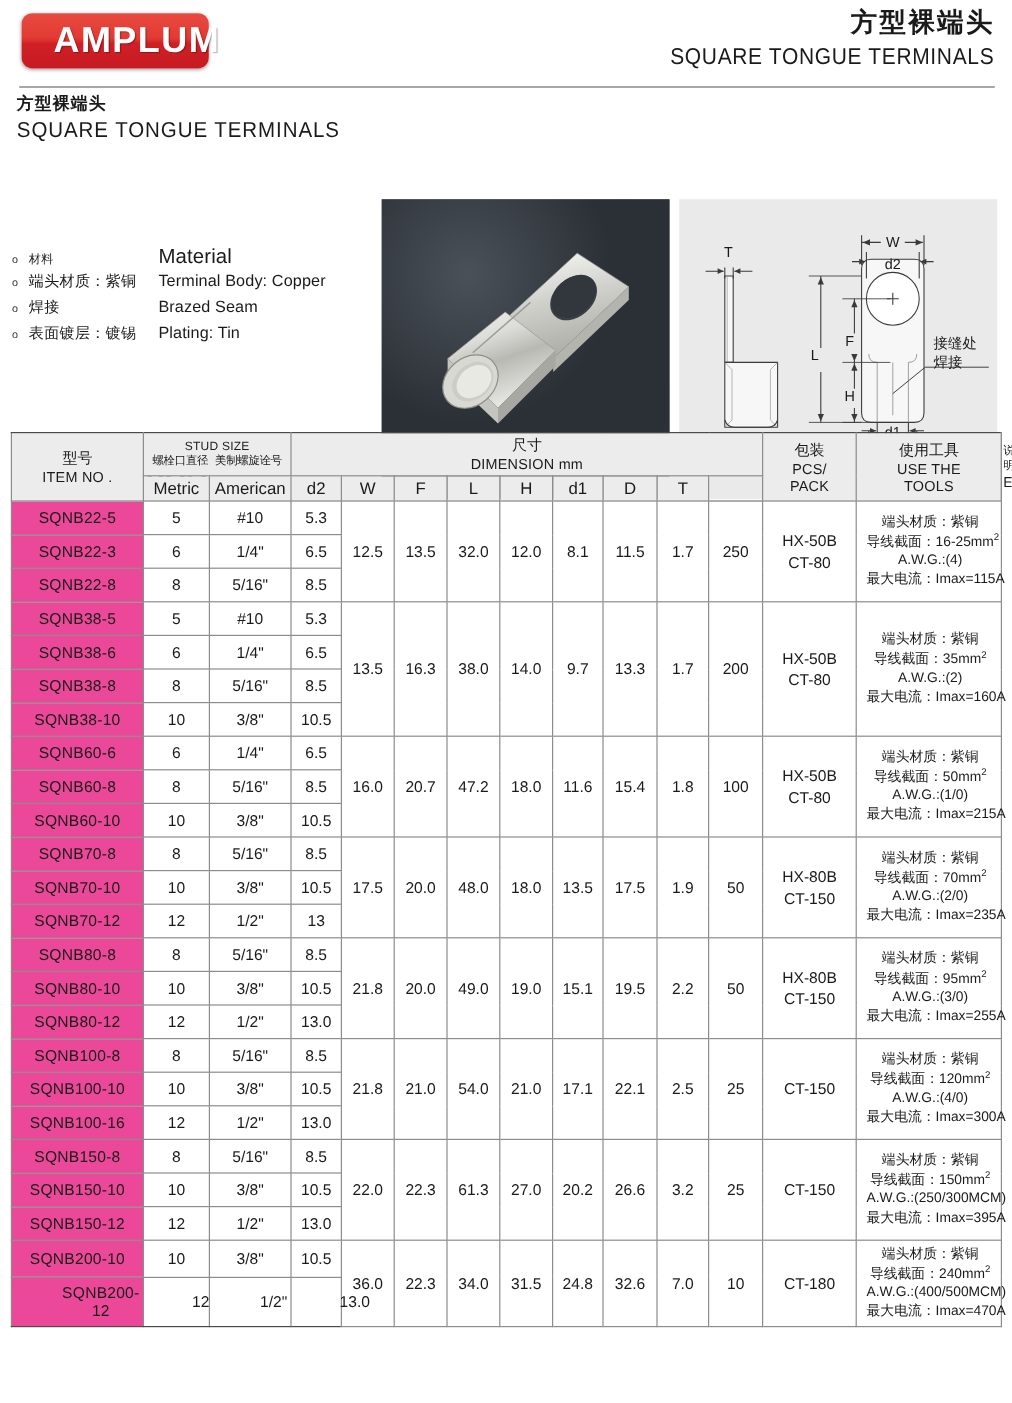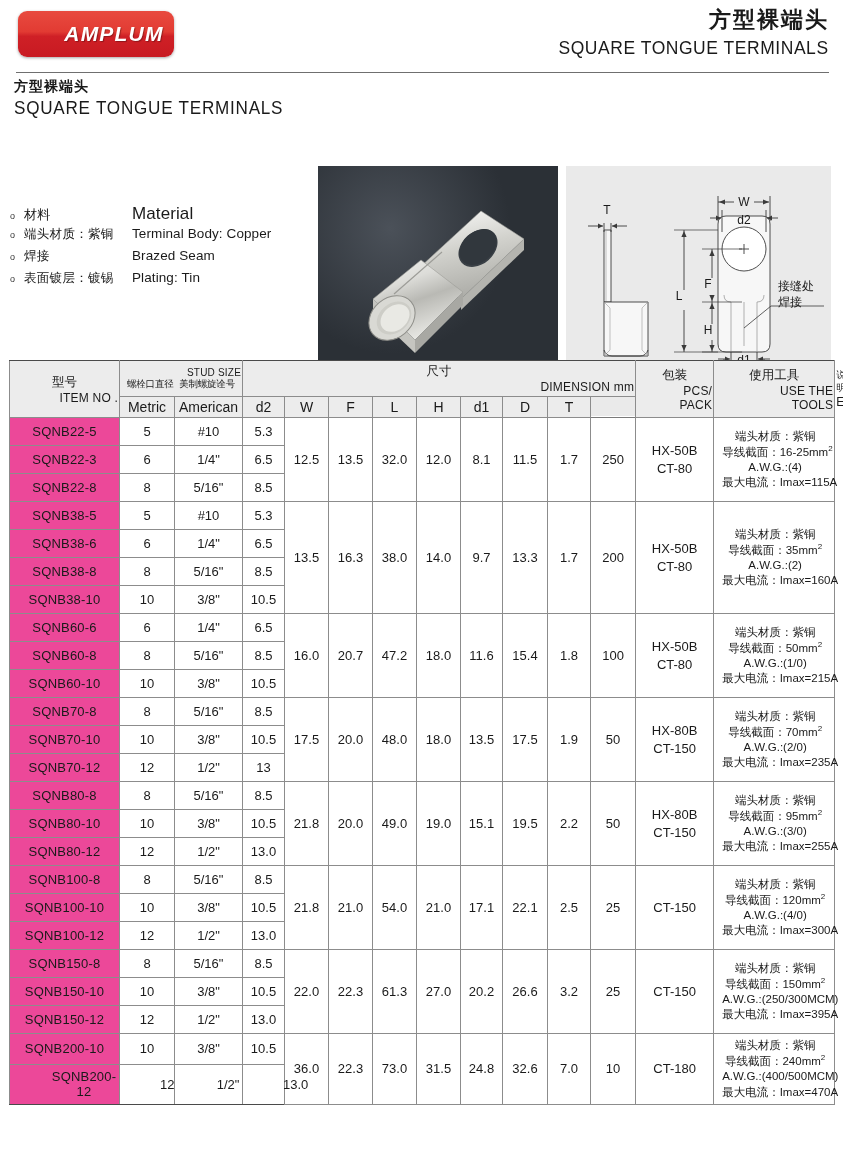--- a/index.html
+++ b/index.html
@@ -17,22 +17,22 @@
   .logo-box {
     position: absolute; left: 18px; top: 11px;
     width: 156px; height: 46px;
     border-radius: 9px;
     background: linear-gradient(180deg,#e8past 0%,#d8252a 100%);
     background: linear-gradient(180deg,#e84a3f 0%, #e23b33 45%, #cf2026 55%, #c81a22 100%);
     box-shadow: 0 1px 3px rgba(0,0,0,0.35);
     display: flex; align-items: center; justify-content: center;
   }
   .logo-text {
-    color: #fff; font-weight: bold; font-style: italic;
-    font-size: 21px; letter-spacing: 1.2px;
+    color: #fff; font-weight: bold; 
+    font-size: 30px; letter-spacing: 1.2px;
     font-family: "Liberation Sans", sans-serif;
     text-shadow: 1px 1px 1px rgba(0,0,0,0.3);
     margin-left: 36px;
   }
   .header-titles {
     position: absolute; right: 14px; top: 6px; text-align: right;
   }
   .header-cn {
     font-size: 22px; font-weight: 600; letter-spacing: 2px;
     font-family: "DejaVu Sans", sans-serif; line-height: 1.3;
@@ -66,21 +66,21 @@
     padding-top: 1px;
   }
   .mat-cn {
     width: 108px; font-size: 12.5px;
     font-family: "DejaVu Sans", sans-serif; letter-spacing: 0.3px;
   }
   .mat-en {
     font-size: 13.5px; letter-spacing: 0.1px;
     font-family: "Liberation Sans", sans-serif;
   }
-  .mat-row.head .mat-cn { font-size: 13px; }
+  .mat-row.head .mat-cn { font-size: 10px; }
   .mat-row.head .mat-en { font-size: 17px; }
 
   .certs {
     position: absolute; left: 8px; top: 300px;
     display: flex; align-items: center; gap: 9px;
   }
   .rohs-text { font-size: 26px; font-weight: bold; letter-spacing: -0.4px; }
 
   .photo {
     position: absolute; left: 318px; top: 88px;
@@ -106,21 +106,21 @@
     table-layout: fixed;
   }
   table.spec-table th, table.spec-table td {
     border: 1px solid #8c8c8c;
     text-align: center; vertical-align: middle;
     font-family: "Liberation Sans", sans-serif;
   }
   thead th { background: #ececec; padding: 2px 1px; font-weight: normal; }
   .th-cn { font-family: "DejaVu Sans", sans-serif; font-size: 12.5px; display:block; }
   .th-cn.sm { font-size: 9.5px; letter-spacing: -0.2px; }
-  .th-en { font-size: 12px; display: block; letter-spacing: 0.2px; text-align: right; }
+  .th-en { font-size: 12px; display: block; letter-spacing: 0.2px; }
   .th-en.sm { font-size: 10px; }
   .th-sub { font-size: 14px; }
 
   tbody td { font-size: 13px; padding: 3px 1px; height: 28px; }
   td.model {
     background: #ec4899; font-size: 13px; letter-spacing: 0.2px;
   }
   td.note {
     text-align: left; padding: 4px 6px 4px 8px;
     font-family: "DejaVu Sans", sans-serif;
@@ -601,21 +601,21 @@
               <span class="ln">最大电流：Imax=300A</span>
             </td>
           </tr>
           <tr>
             <td class="model">SQNB100-10</td>
             <td>10</td>
             <td>3/8"</td>
             <td>10.5</td>
           </tr>
           <tr>
-            <td class="model">SQNB100-12</td>
+            <td class="model">SQNB100-16</td>
             <td>12</td>
             <td>1/2"</td>
             <td>13.0</td>
           </tr>
           <tr class="grp-start">
             <td class="model">SQNB150-8</td>
             <td>8</td>
             <td>5/16"</td>
             <td>8.5</td>
             <td rowspan="3">22.0</td>
@@ -648,21 +648,21 @@
             <td>1/2"</td>
             <td>13.0</td>
           </tr>
           <tr class="grp-start">
             <td class="model">SQNB200-10</td>
             <td>10</td>
             <td>3/8"</td>
             <td>10.5</td>
             <td rowspan="2">36.0</td>
             <td rowspan="2">22.3</td>
-            <td rowspan="2">73.0</td>
+            <td rowspan="2">34.0</td>
             <td rowspan="2">31.5</td>
             <td rowspan="2">24.8</td>
             <td rowspan="2">32.6</td>
             <td rowspan="2">7.0</td>
             <td rowspan="2">10</td>
             <td class="tools" rowspan="2">
               <span class="ln">CT-180</span>
             </td>
             <td class="note" rowspan="2">
               <span class="ln">端头材质：紫铜</span>

